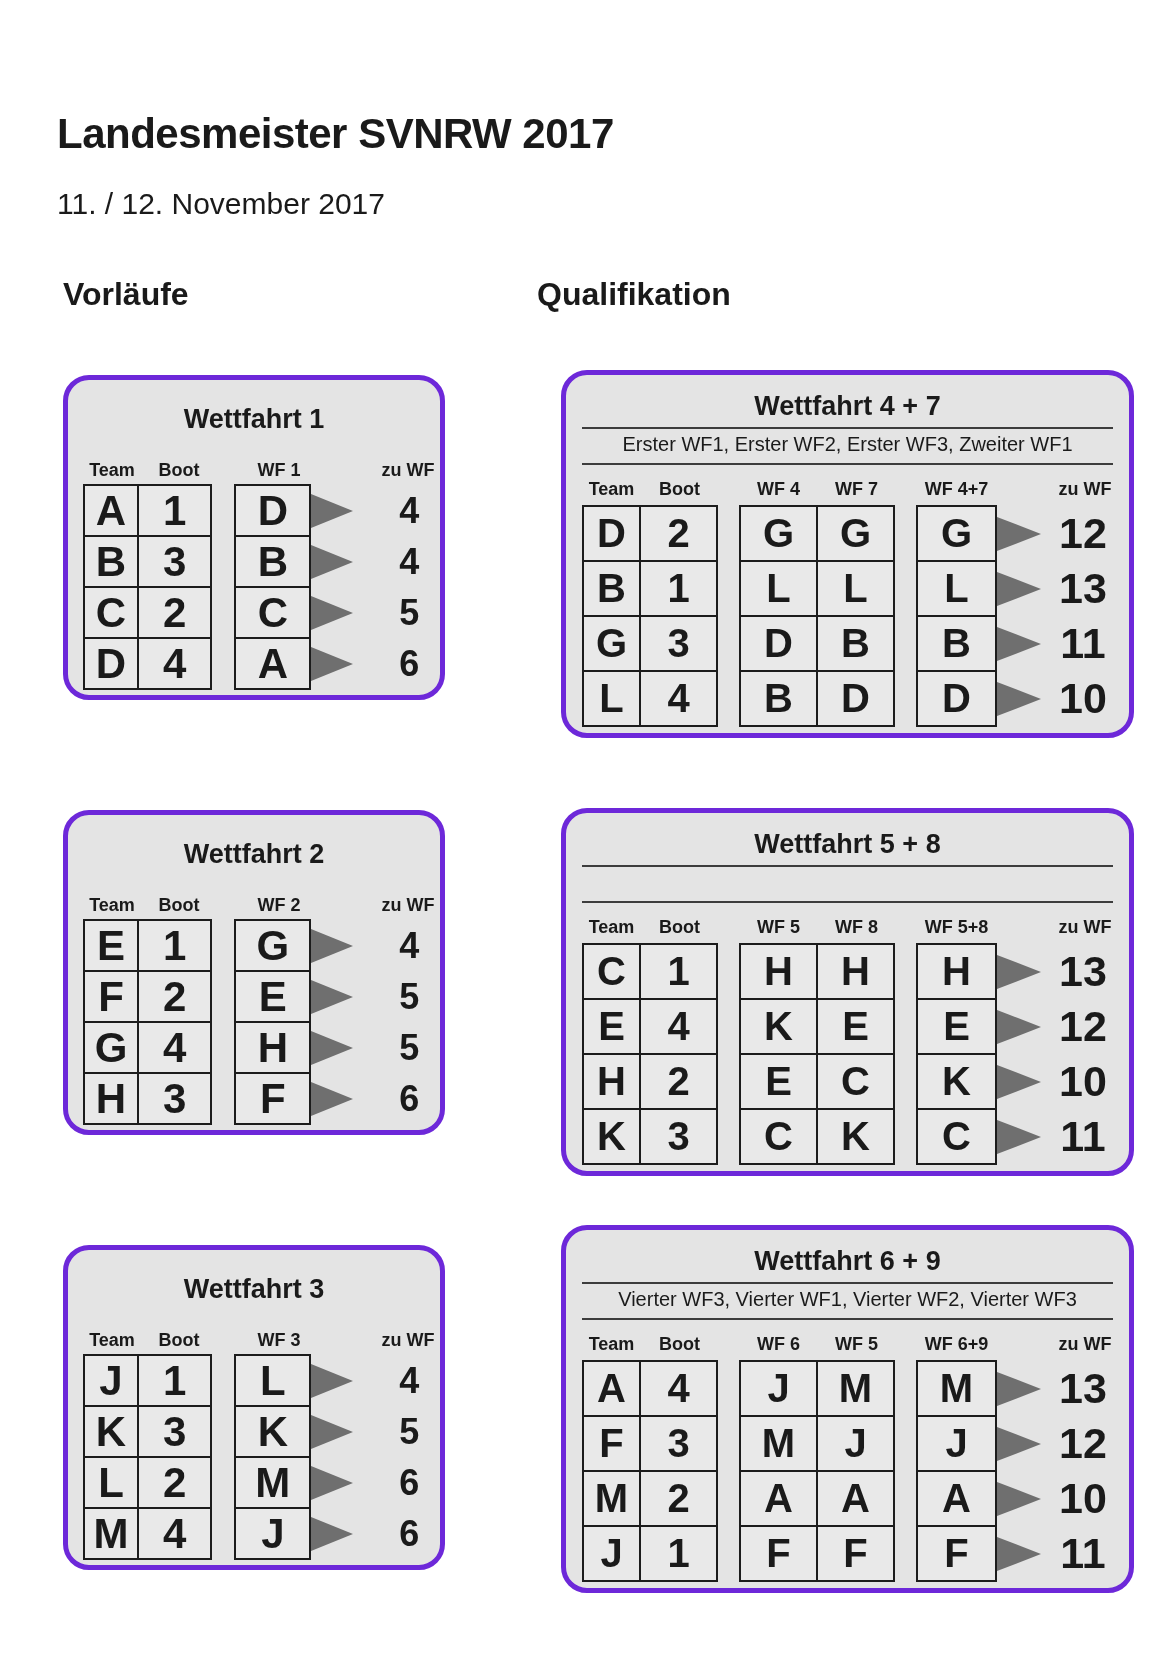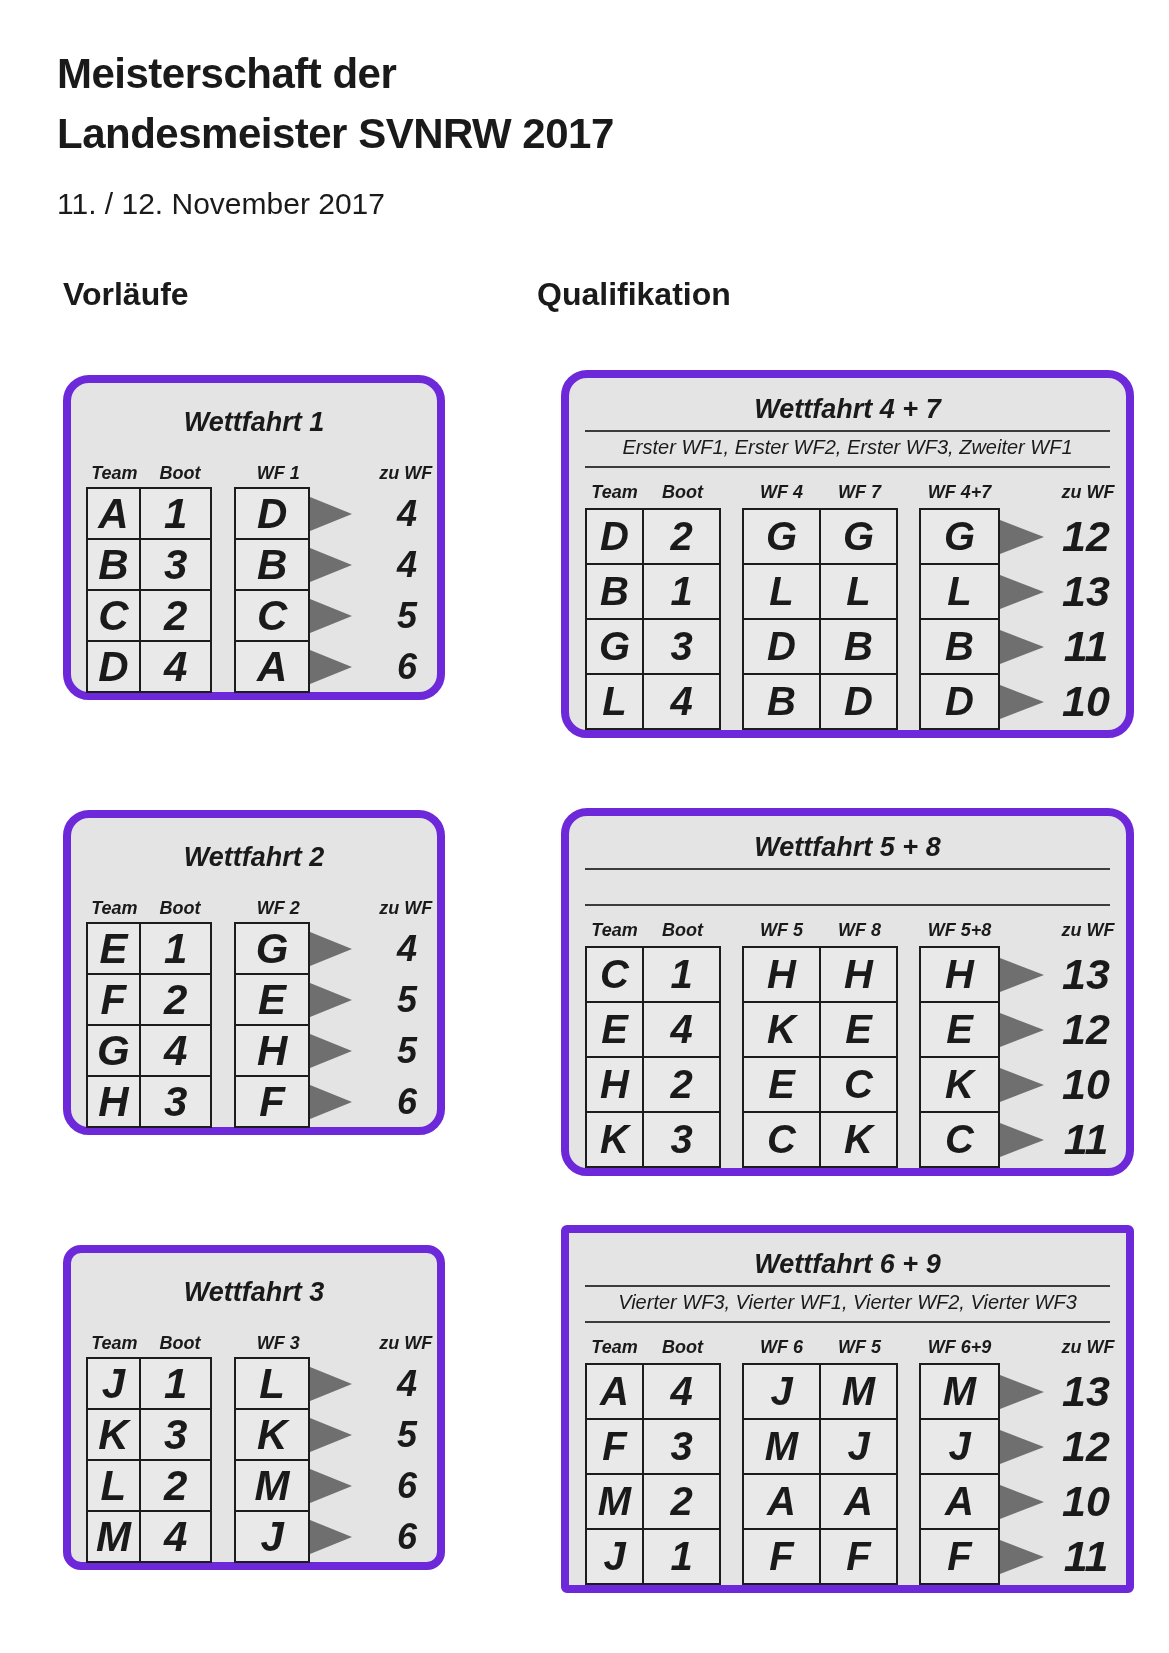--- a/index.html
+++ b/index.html
@@ -18,21 +18,21 @@
   .doc-header { position:absolute; left:57px; top:44px; }
   .doc-title { font-size:42px; font-weight:bold; line-height:1.42; letter-spacing:-0.5px; }
   .doc-date { font-size:30px; font-weight:normal; margin-top:24px; }
 
   .section-title { position:absolute; top:276px; font-size:32px; font-weight:bold; }
   #left-title  { left:63px;  width:382px; }
   #right-title { left:537px; width:573px; }
 
   .box {
     position:absolute; background:var(--box-bg);
-    border:8px solid #6d28d9; border-radius:26px;font-style:italic;
+    border:5px solid #6d28d9; border-radius:26px;
   }
   .heat-box { left:63px;  width:382px; height:325px; }
   .qual-box { left:561px; width:573px; height:368px; }
 
   .box-title { position:absolute; left:0; width:100%; text-align:center; font-weight:bold; font-size:27px; }
   .heat-box .box-title { top:24px; }
   .qual-box .box-title { top:16px; }
 
   .rule { position:absolute; left:16px; right:16px; height:2px; background:var(--line); }
   .rule-1 { top:52px; }
@@ -92,21 +92,21 @@
 
   .zu { display:flex; align-items:center; justify-content:center; font-weight:bold; }
   .heat-box .zu { width:64px; margin-left:25px; font-size:36px; }
   .qual-box .zu { width:64px; margin-left:10px; font-size:43px; }
 </style>
 </head>
 <body>
 
 <div class="doc-header">
   <h1 class="doc-title">
-    <span>Meisterschaft der</span><br>
+    <br>
     <span>Landesmeister SVNRW 2017</span>
   </h1>
   <div class="doc-date">11. / 12. November 2017</div>
 </div>
 
 <div class="section-title" id="left-title">Vorläufe</div>
 <div class="section-title" id="right-title">Qualifikation</div>
 
 <div id="heats-col">
     <section class="box heat-box" style="top: 375px;">
@@ -180,21 +180,21 @@
         </div>
         <div class="row">
           <div class="cell c-team">H</div>
           <div class="cell c-boot">3</div>
           <div class="cell c-wf">F</div>
           <div class="arrow"></div>
           <div class="zu">6</div>
         </div>
       </div>
     </section>
-    <section class="box heat-box" style="top: 1245px; border-radius: 18px;">
+    <section class="box heat-box" style="top: 1245px;">
       <div class="box-title">Wettfahrt 3</div>
       <div class="hdr-row">
         <span class="hdr hdr-team">Team</span>
         <span class="hdr hdr-boot">Boot</span>
         <span class="hdr hdr-wf">WF 3</span>
         <span class="hdr hdr-zu">zu WF</span>
       </div>
       <div class="rows">
         <div class="row">
           <div class="cell c-team">J</div>
@@ -324,21 +324,21 @@
           <div class="cell c-team">K</div>
           <div class="cell c-boot">3</div>
           <div class="cell c-wfa">C</div>
           <div class="cell c-wfb">K</div>
           <div class="cell c-wfab">C</div>
           <div class="arrow"></div>
           <div class="zu">11</div>
         </div>
       </div>
     </section>
-    <section class="box qual-box" style="top: 1225px; border-radius: 6px;">
+    <section class="box qual-box" style="top: 1225px;">
       <div class="box-title">Wettfahrt 6 + 9</div>
       <div class="rule rule-1"></div>
       <div class="subtitle">Vierter WF3, Vierter WF1, Vierter WF2, Vierter WF3</div>
       <div class="rule rule-2"></div>
       <div class="hdr-row">
         <span class="hdr hdr-team">Team</span>
         <span class="hdr hdr-boot">Boot</span>
         <span class="hdr hdr-wfa">WF 6</span>
         <span class="hdr hdr-wfb">WF 5</span>
         <span class="hdr hdr-wfab">WF 6+9</span>

